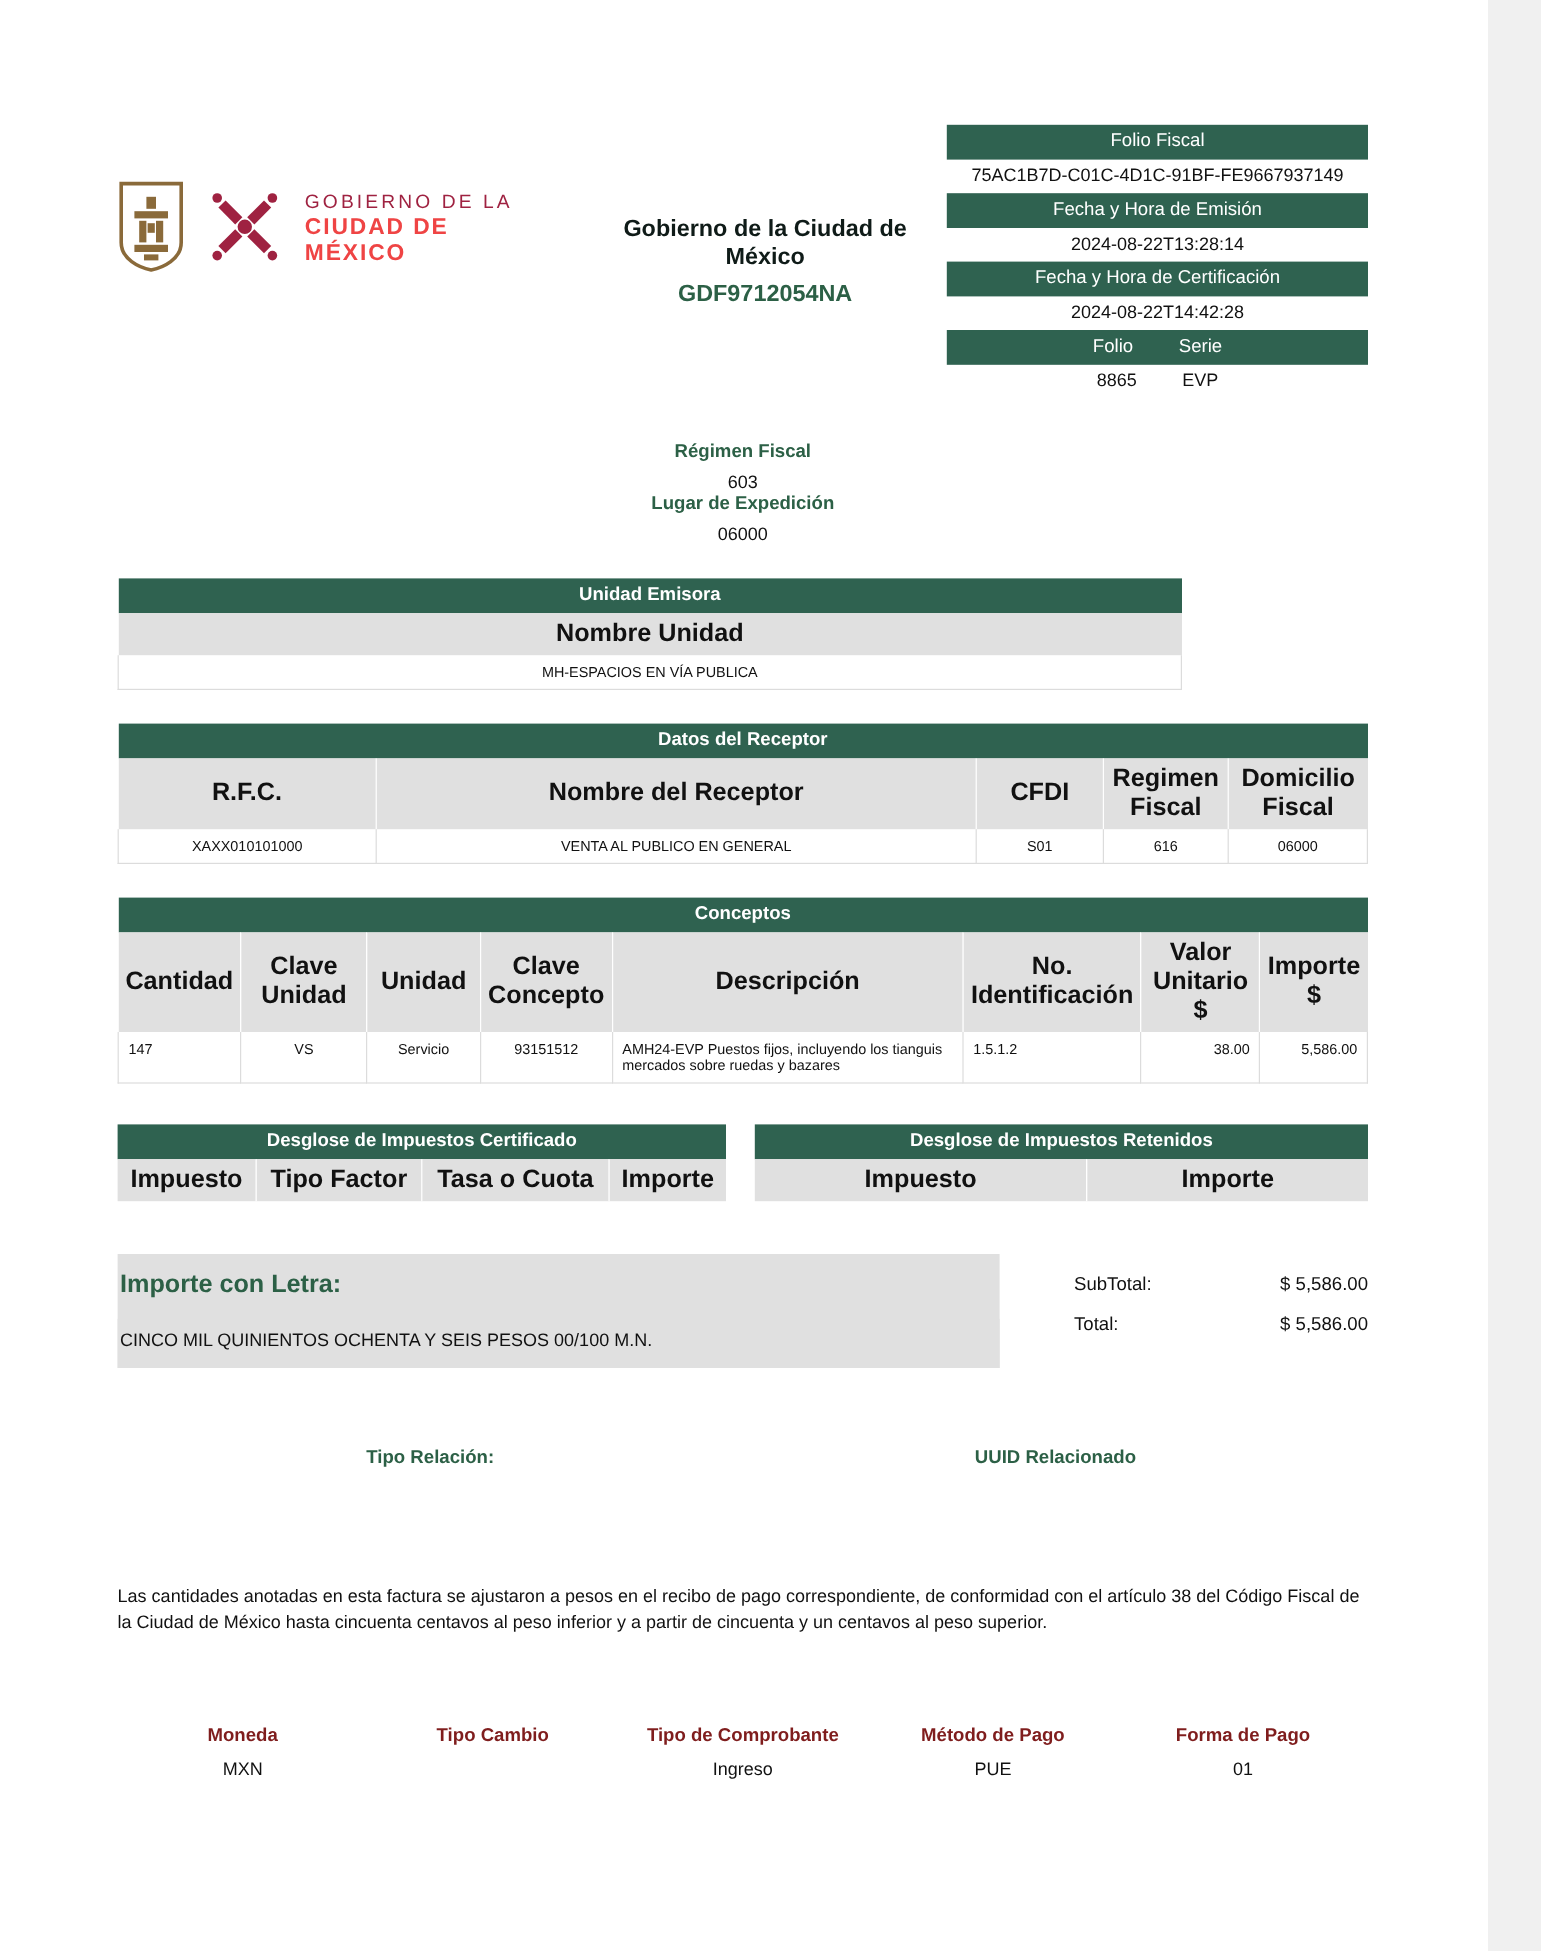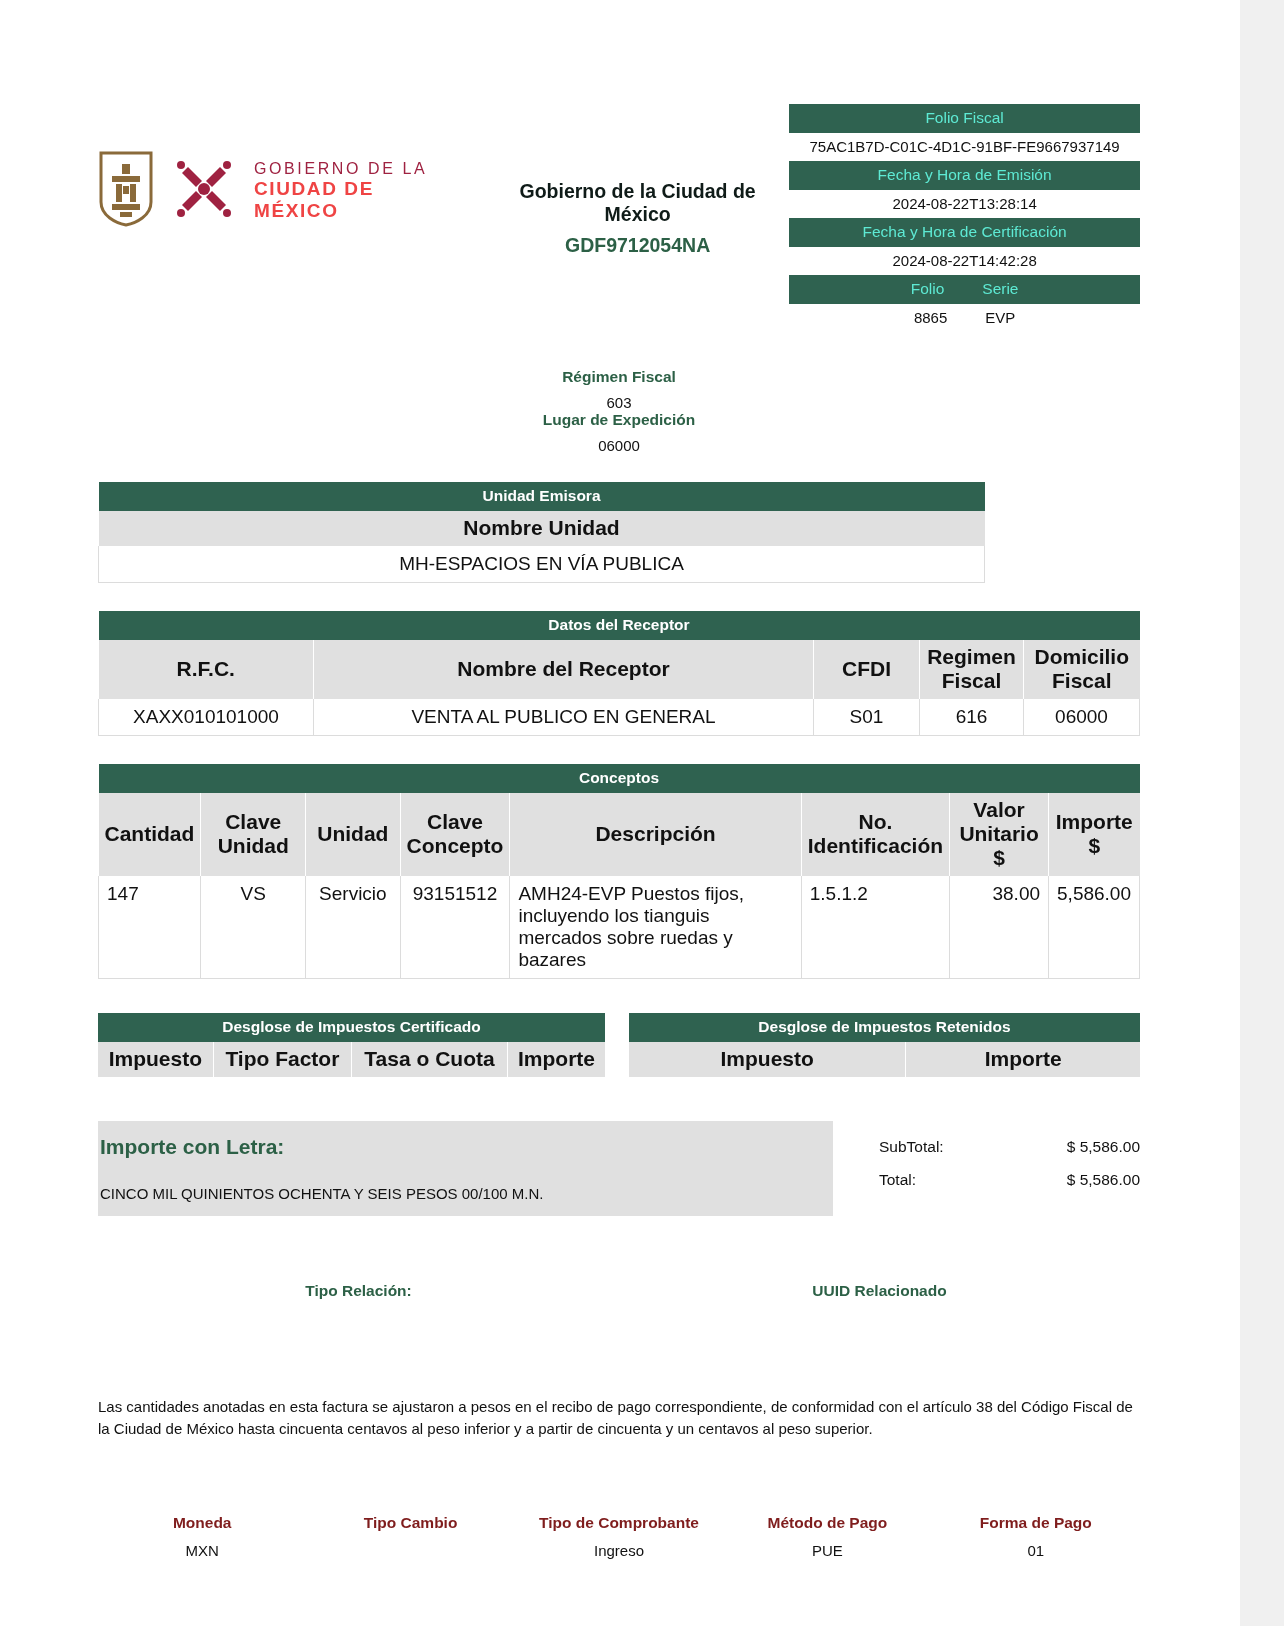--- a/index.html
+++ b/index.html
@@ -67,21 +67,21 @@
     font-weight: bold;
     color: #2c6046;
   }
   
   .fiscal-box {
     width: 356px;
     margin-top: 32px;
   }
   .fiscal-box .hd {
     background: #2f6250;
-    color: #5eead4;
+    color: #ffffff;
     font-size: 15.5px;
     text-align: center;
     padding: 5px 0 6px;
   }
   .fiscal-box .val {
     text-align: center;
     font-size: 15px;
     padding: 5px 0 6px;
     color: #111;
   }
@@ -132,21 +132,21 @@
     font-weight: bold;
     padding: 5px 6px 6px;
     text-align: center;
     border-left: 1px solid #ffffff;
   }
   table.doc .sub th:first-child { border-left: none; }
   table.doc td {
     border: 1px solid #dcdcdc;
     border-top: none;
     padding: 7px 8px;
-    font-size: 19px;
+    font-size: 12px;
     text-align: center;
     vertical-align: top;
   }
   .unidad-wrap { width: 887px; }
   .left { text-align: left !important; }
   .right { text-align: right !important; }
   
   .dual {
     display: flex;
     gap: 24px;
@@ -155,21 +155,21 @@
   .dual table {
     border-collapse: collapse;
     font-size: 15px;
   }
   .dual .t-left { width: 512px; }
   .dual .t-right { width: 516px; }
   
   .letra-row {
     display: flex;
     margin-top: 44px;
-    gap: 0;
+    gap: 16px;
   }
   .letra-box {
     width: 735px;
     background: #e0e0e0;
     padding: 14px 0 0 0;
   }
   .letra-box .ttl {
     font-size: 21px;
     font-weight: bold;
     color: #2c6046;

